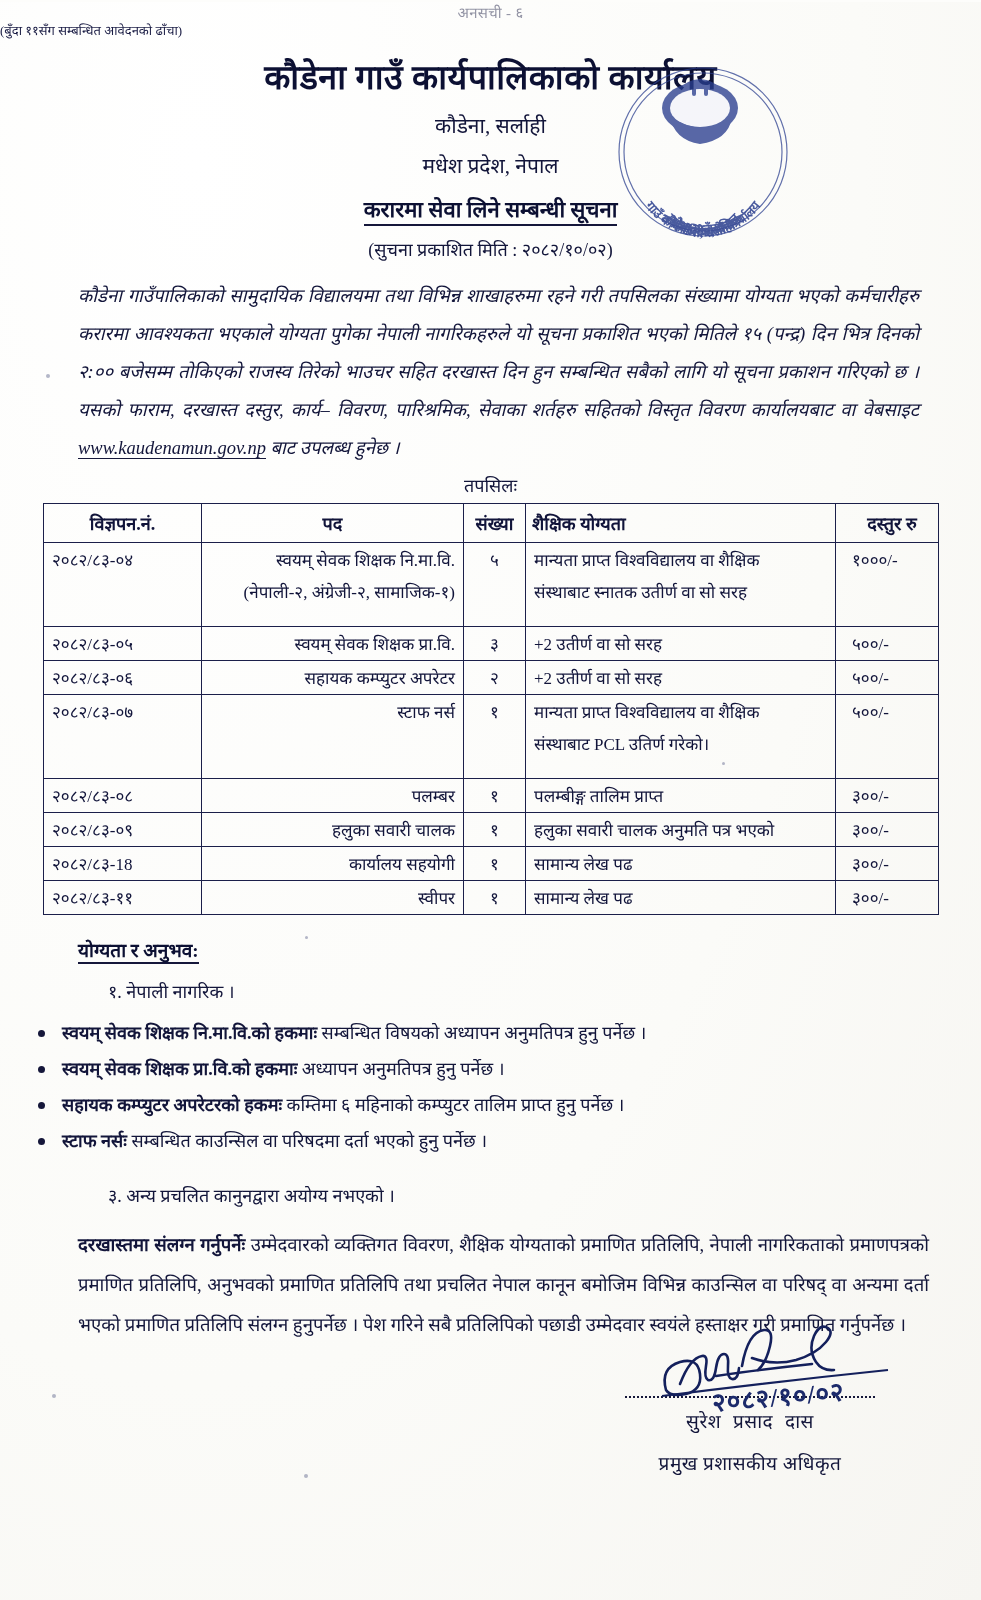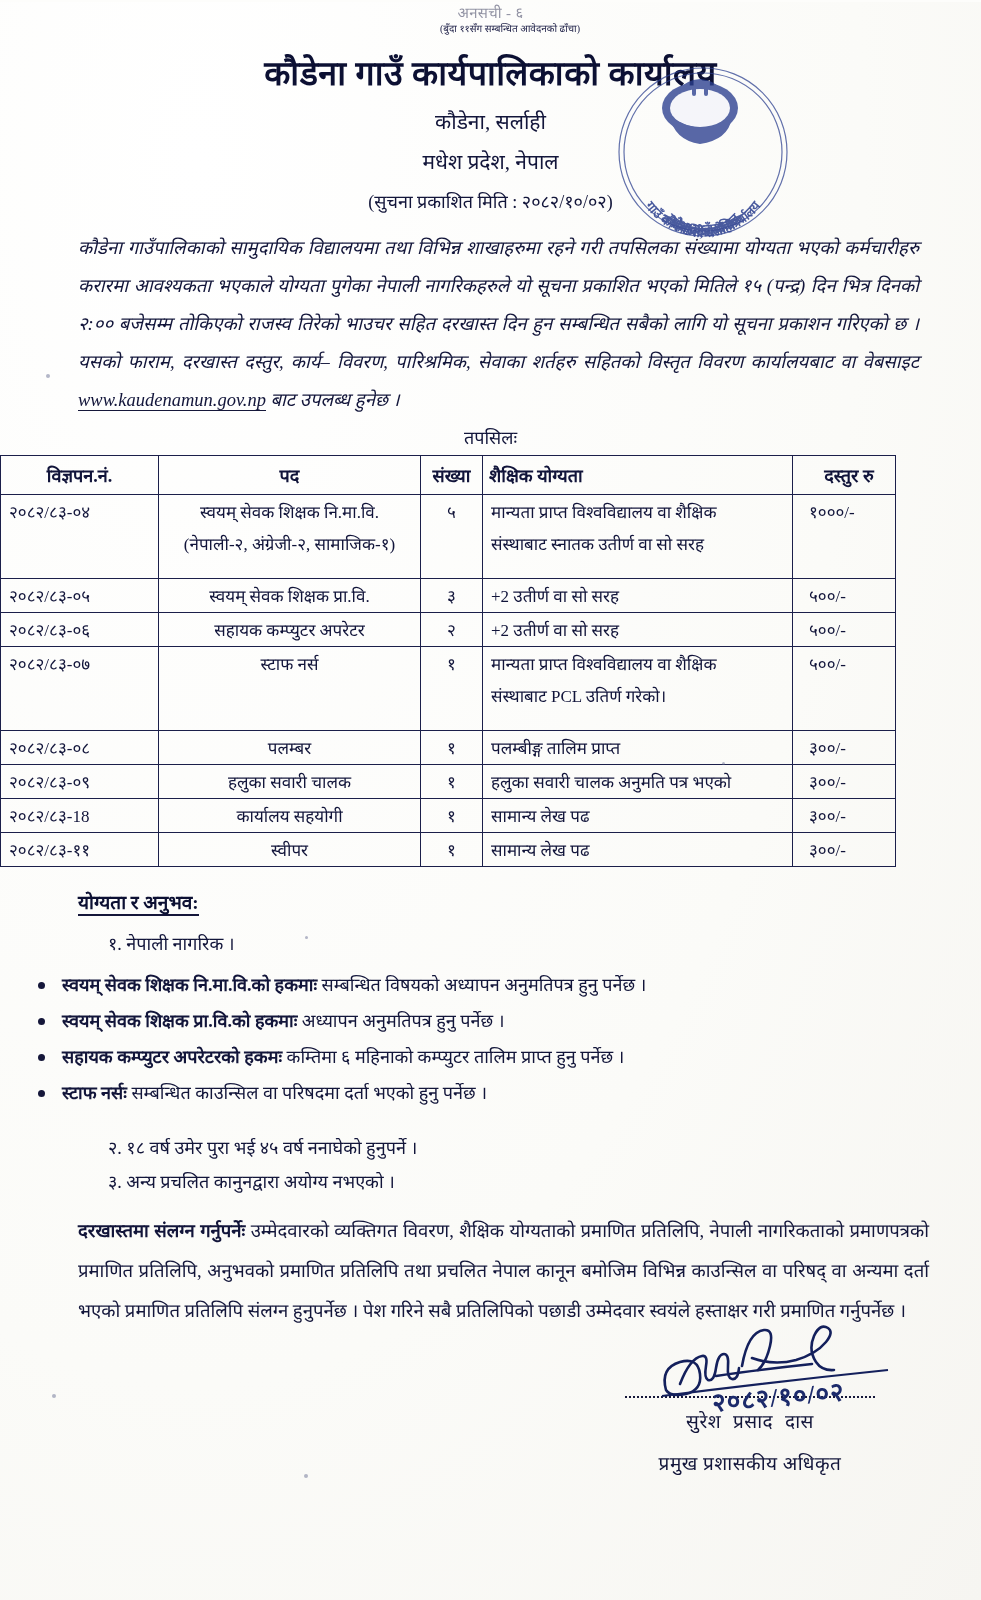--- a/index.html
+++ b/index.html
@@ -27,25 +27,23 @@
     text-align: center;
     font-size: 15px;
     color: #3a3c5c;
     letter-spacing: .3px;
     margin-top: 2px;
     opacity: .55;
     height: 16px;
     overflow: hidden;
   }
   .annex-sub {
-    text-align: center;
-    font-size: 10px;
+    font-size: 13px;
     color: #1b1d45;
     margin-top: 3px;
-    margin-left: 39px;
   }
   .office-title {
     text-align: center;
     font-size: 34px;
     font-weight: bold;
     letter-spacing: .5px;
     margin-top: 14px;
     color: #0c1033;
   }
   .office-sub {
@@ -106,37 +104,38 @@
     font-size: 18px;
     margin-top: 6px;
     margin-bottom: 6px;
     color: #12153a;
   }
 
   
   table.vac {
     border-collapse: collapse;
     width: 895px;
+    margin-left: 43px;
     table-layout: fixed;
     font-size: 17px;
     color: #11143a;
   }
   table.vac th, table.vac td {
     border: 1.6px solid #1b1f4a;
     padding: 5px 8px;
     vertical-align: top;
   }
   table.vac th {
     text-align: center;
     font-weight: bold;
     font-size: 18px;
     padding: 7px 6px;
   }
   .c-adv { width: 158px; text-align: left; }
-  .c-post { width: 262px; text-align: center; }
+  .c-post { width: 262px; text-align: right; }
   .c-num { width: 62px; text-align: center; }
   .c-qual { width: 310px; text-align: justify; text-align-last: left; }
   .c-fee { width: 103px; text-align: left; padding-left: 16px !important; }
   td.c-adv { white-space: nowrap; }
   .post-sub { display: block; margin-top: 9px; }
   .qual-line { display: block; }
   .qual-line + .qual-line { margin-top: 9px; }
   tr.tall td { height: 84px; }
 
   
@@ -239,20 +238,21 @@
 </head>
 <body>
 
 <div class="page">
 
   <div class="annex-line">अनुसूची - ६</div>
   <div class="annex-sub">(बुँदा ११सँग सम्बन्धित आवेदनको ढाँचा)</div>
   <div class="office-title">कौडेना गाउँ कार्यपालिकाको कार्यालय</div>
   <div class="office-sub">कौडेना, सर्लाही</div>
   <div class="office-sub2">मधेश प्रदेश, नेपाल</div>
+  <div class="notice-title"><span>करारमा सेवा लिने सम्बन्धी सूचना</span></div>
   <div class="pub-date">(सुचना प्रकाशित मिति : २०८२/१०/०२)</div>
 
   <svg class="seal" viewBox="0 0 190 185">
     <defs>
       <path id="arc1" d="M 18,108 A 78,78 0 0 0 172,108" fill="none"></path>
       <path id="arc2" d="M 26,118 A 70,70 0 0 0 164,118" fill="none"></path>
       <path id="arc3" d="M 36,128 A 60,60 0 0 0 154,128" fill="none"></path>
       <path id="arc4" d="M 48,138 A 48,48 0 0 0 142,138" fill="none"></path>
     </defs>
     <g fill="none" stroke="#2b3f8f" stroke-width="1.2" opacity="0.8">
@@ -363,21 +363,20 @@
   </ol>
 
   <ul class="bullets">
     <li><b>स्वयम् सेवक शिक्षक नि.मा.वि.को हकमाः</b><span> सम्बन्धित विषयको अध्यापन अनुमतिपत्र हुनु पर्नेछ ।</span></li>
     <li><b>स्वयम् सेवक शिक्षक प्रा.वि.को हकमाः</b><span> अध्यापन अनुमतिपत्र हुनु पर्नेछ ।</span></li>
     <li><b>सहायक कम्प्युटर अपरेटरको हकमः</b><span> कम्तिमा ६ महिनाको कम्प्युटर तालिम प्राप्त हुनु पर्नेछ ।</span></li>
     <li><b>स्टाफ नर्सः</b><span> सम्बन्धित काउन्सिल वा परिषदमा दर्ता भएको हुनु पर्नेछ ।</span></li>
   </ul>
 
   <ol class="numlist">
-    <li>२. १८ वर्ष उमेर पुरा भई ४५ वर्ष ननाघेको हुनुपर्ने ।</li>
     <li>३. अन्य प्रचलित कानुनद्वारा अयोग्य नभएको ।</li>
   </ol>
 
   <p class="attach-para"><b>दरखास्तमा संलग्न गर्नुपर्नेः</b><span> उम्मेदवारको व्यक्तिगत विवरण, शैक्षिक योग्यताको प्रमाणित प्रतिलिपि, नेपाली नागरिकताको प्रमाणपत्रको प्रमाणित प्रतिलिपि, अनुभवको प्रमाणित प्रतिलिपि तथा प्रचलित नेपाल कानून बमोजिम विभिन्न काउन्सिल वा परिषद् वा अन्यमा दर्ता भएको प्रमाणित प्रतिलिपि संलग्न हुनुपर्नेछ । पेश गरिने सबै प्रतिलिपिको पछाडी उम्मेदवार स्वयंले हस्ताक्षर गरी प्रमाणित गर्नुपर्नेछ ।</span></p>
 
   <div class="sig-block">
     <svg class="sig-svg" width="240" height="92" viewBox="0 0 240 92">
       <g fill="none" stroke="#14205c" stroke-width="2.6" stroke-linecap="round" stroke-linejoin="round">
         <path d="M10 66 q-6 -22 14 -28 q18 -5 20 12 q2 16 -14 20 q-16 3 -20 -4"></path>
         <path d="M24 60 q10 -26 22 -28 q6 -1 4 10 q-2 12 2 14 q6 2 8 -12 q2 -14 8 -14 q5 0 4 12 q-1 12 4 13 q6 1 7 -11"></path>

